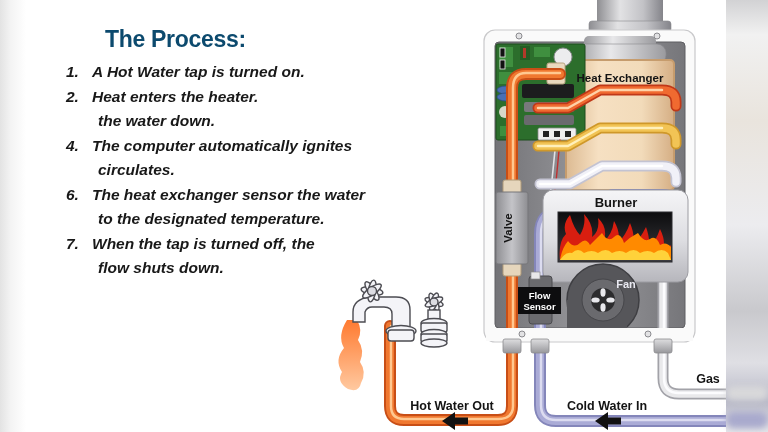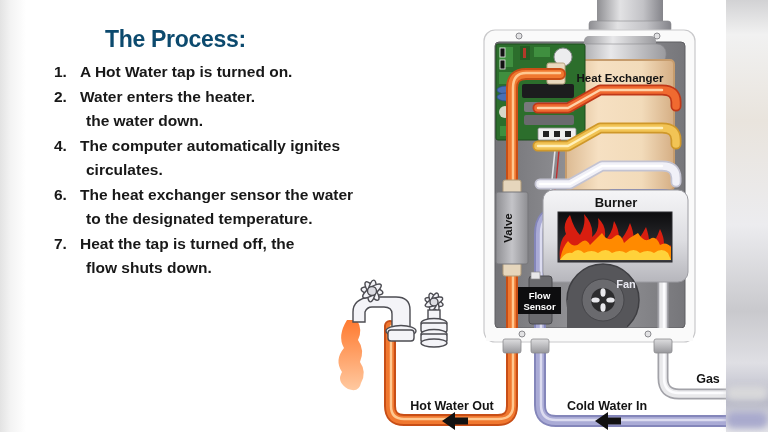--- a/index.html
+++ b/index.html
@@ -21,47 +21,48 @@
   }
   .edge-right .blur-band{position:absolute;left:0;width:42px;border-radius:8px;filter:blur(3px);}
   .band-gas{top:386px;height:14px;background:#d8d8da;}
   .band-cold{top:412px;height:16px;background:#a9aacd;}
 
   .title{
     position:absolute;left:90px;top:26px;
     font-size:23px;font-weight:bold;color:#0c4a6e;letter-spacing:-0.3px;margin-left:15px;
   }
   .steps{
-    position:absolute;left:32px;top:60px;width:330px;
+    position:absolute;left:44px;top:60px;width:330px;
     font-size:15.5px;font-weight:bold;color:#181818;line-height:24.5px;
     padding-left:22px;
+    font-style:italic;
   }
   .step-line{white-space:nowrap;}
   .step-line .marker{display:inline-block;width:26px;}
   .step-line.cont{padding-left:32px;}
   svg text{font-family:"Liberation Sans", sans-serif;}
   .lbl{font-weight:bold;fill:#141414;}
   .lbl-light{font-weight:bold;fill:#e9e9f1;}
 </style>
 </head>
 <body>
 
 <div class="edge-left"></div>
 
 <div class="title">The Process:</div>
 
 <div class="steps">
   <div class="step-line"><span class="marker">1.</span><span>A Hot Water tap is turned on.</span></div>
-  <div class="step-line"><span class="marker">2.</span><span>Water enters the heater.</span></div>
+  <div class="step-line"><span class="marker">2.</span><span>Heat enters the heater.</span></div>
   <div class="step-line cont"><span>the water down.</span></div>
   <div class="step-line"><span class="marker">4.</span><span>The computer automatically ignites</span></div>
   <div class="step-line cont"><span>circulates.</span></div>
   <div class="step-line"><span class="marker">6.</span><span>The heat exchanger sensor the water</span></div>
   <div class="step-line cont"><span>to the designated temperature.</span></div>
-  <div class="step-line"><span class="marker">7.</span><span>Heat the tap is turned off, the</span></div>
+  <div class="step-line"><span class="marker">7.</span><span>When the tap is turned off, the</span></div>
   <div class="step-line cont"><span>flow shuts down.</span></div>
 </div>
 
 <svg width="768" height="432" viewBox="0 0 768 432" style="position:absolute;left:0;top:0;">
   <defs>
     <linearGradient id="ventGrad" x1="0" y1="0" x2="1" y2="0">
       <stop offset="0" stop-color="#8e8e92"></stop>
         <stop offset="0.35" stop-color="#e2e2e4"></stop>
       <stop offset="0.7" stop-color="#c2c2c6"></stop>
         <stop offset="1" stop-color="#84848a"></stop>

